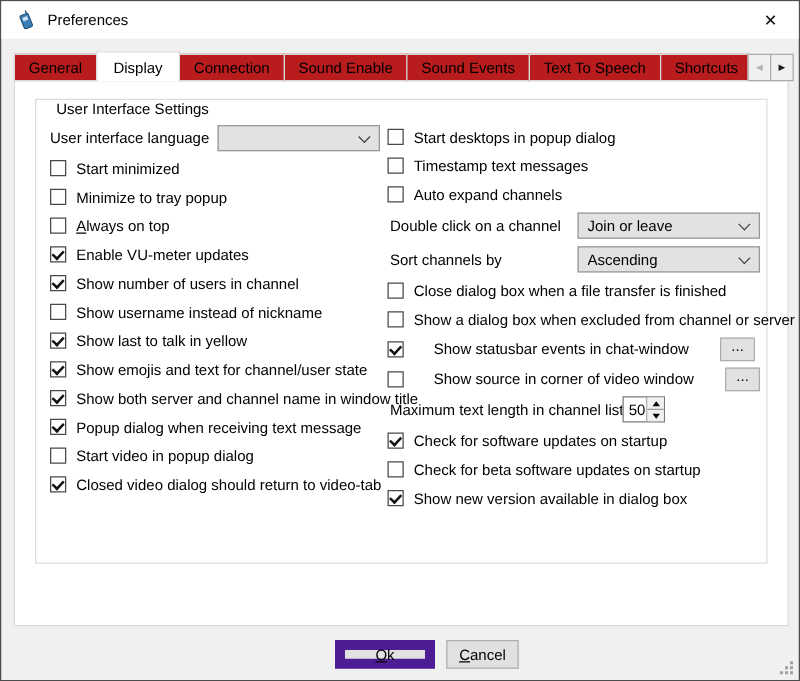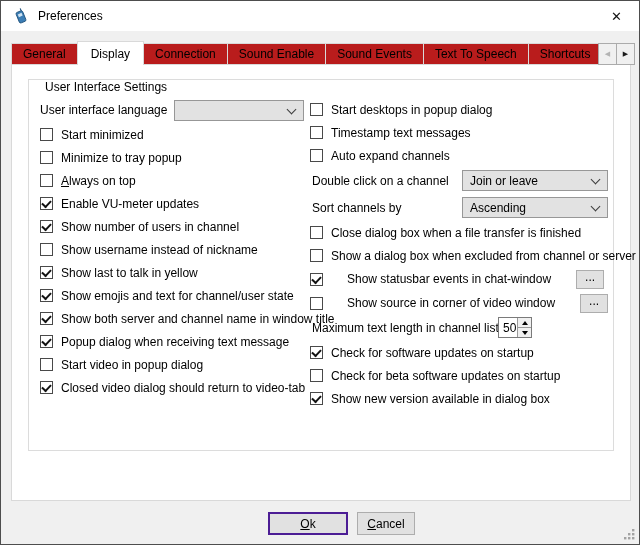--- a/index.html
+++ b/index.html
@@ -56,21 +56,21 @@
   .spinv{width:18px;padding-left:4px;display:flex;align-items:center;}
   .spinbtns{width:14px;display:flex;flex-direction:column;border-left:1px solid #9a9a9a;}
   .sbtn{flex:1;background:#f0f0f0;position:relative;border:none;padding:0;}
   .sbtn + .sbtn{border-top:1px solid #9a9a9a;}
   .tri-up,.tri-down{position:absolute;left:50%;top:50%;width:0;height:0;transform:translate(-50%,-50%);}
   .tri-up{border-left:3px solid transparent;border-right:3px solid transparent;border-bottom:4px solid #000;}
   .tri-down{border-left:3px solid transparent;border-right:3px solid transparent;border-top:4px solid #000;}
   
   .btn{position:absolute;top:511px;height:23px;background:#e1e1e1;border:1px solid #adadad;
     font-family:inherit;font-size:12px;display:flex;align-items:center;justify-content:center;padding:0;}
-  .btn.default{border:2px solid #4c1d95;}
+  .btn.default{border:8px solid #4c1d95;}
   
   .grip{position:absolute;right:3px;bottom:3px;width:13px;height:13px;}
 </style>
 </head>
 <body>
 
 <div id="dialog">
 
   <div class="titlebar">
     <svg class="app-icon" viewBox="0 0 16 16">

